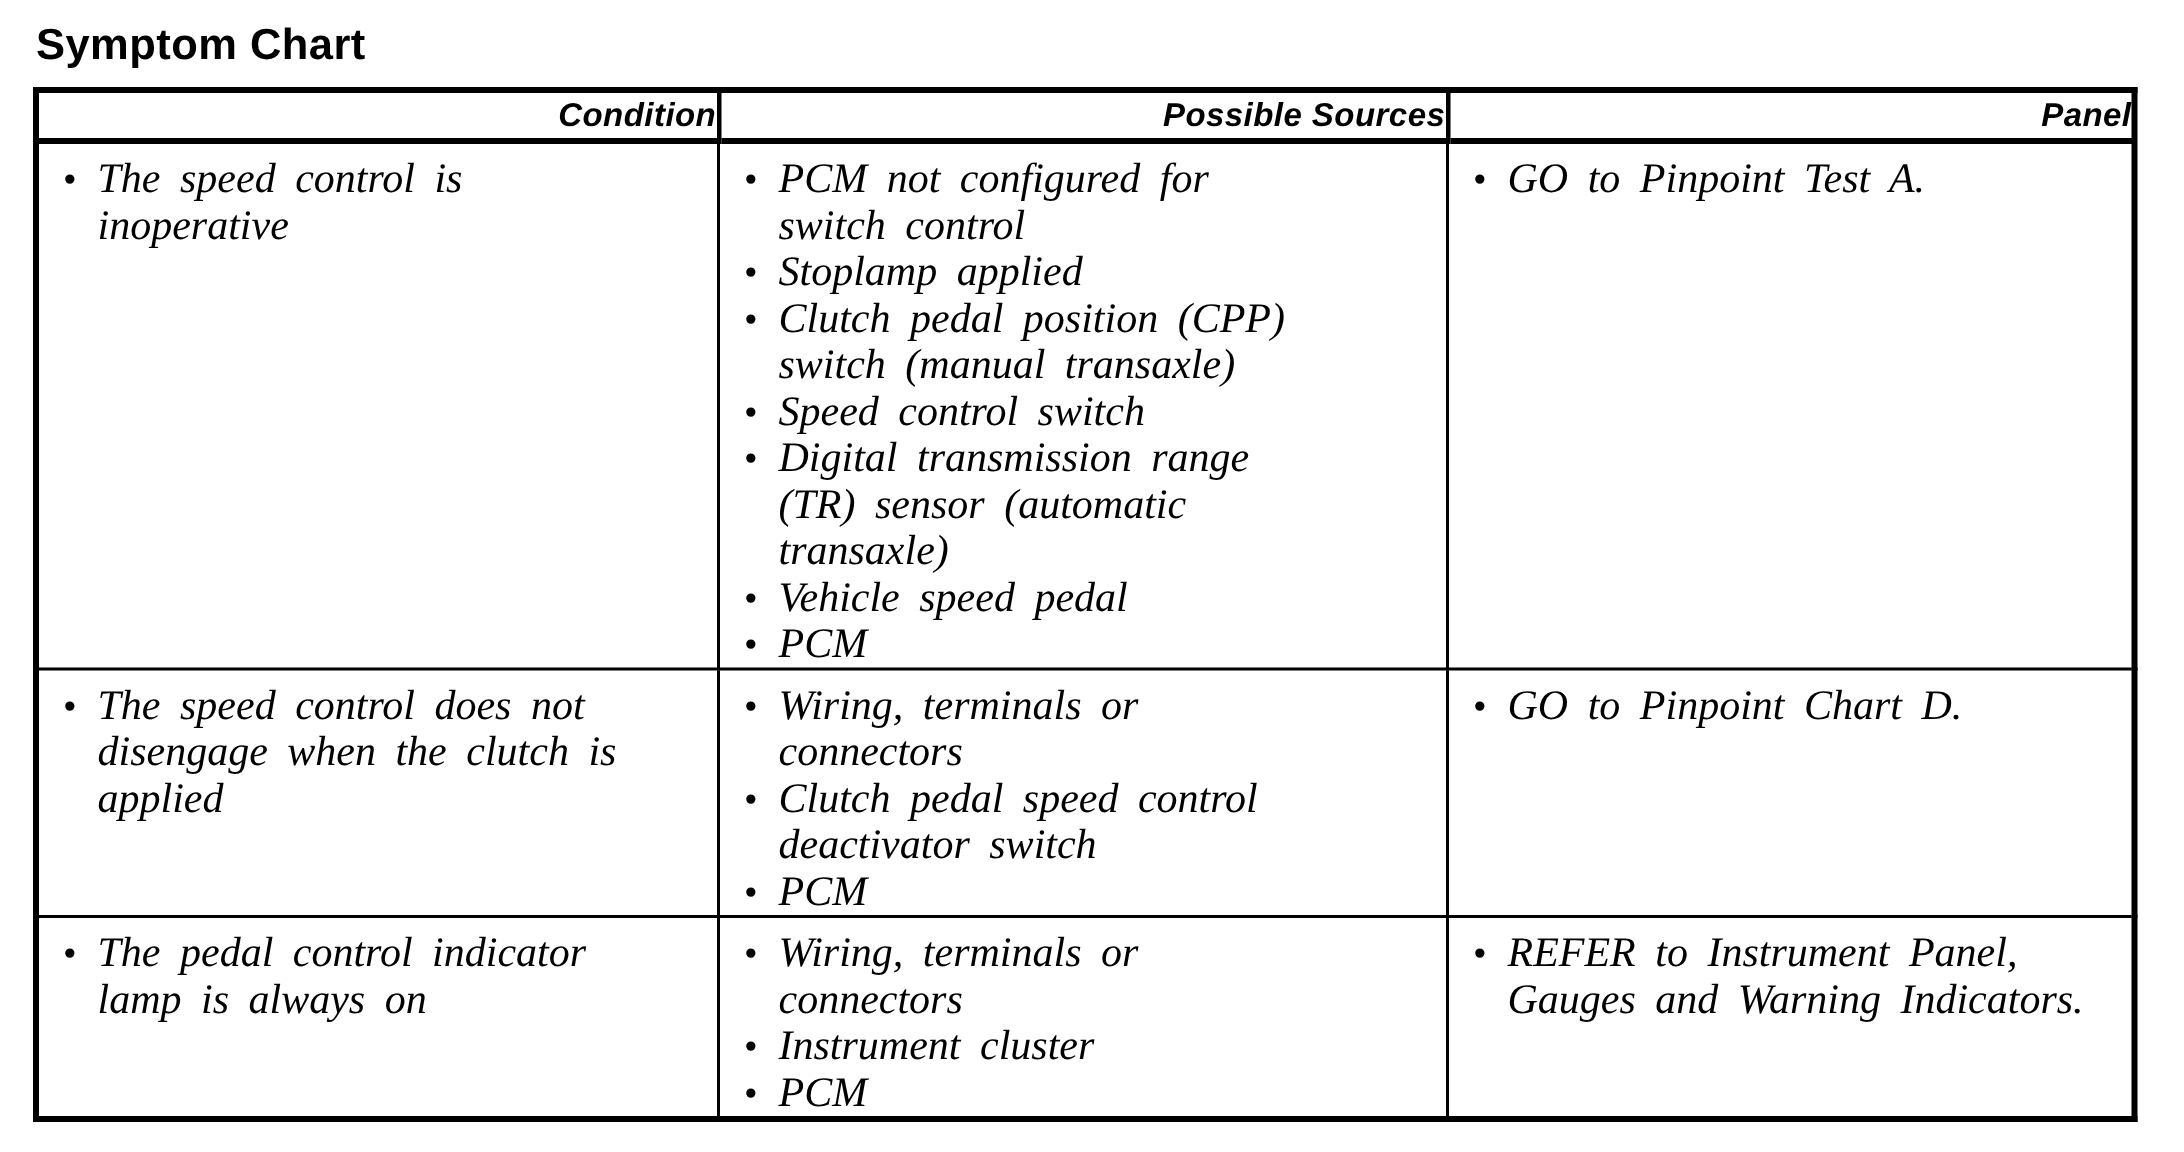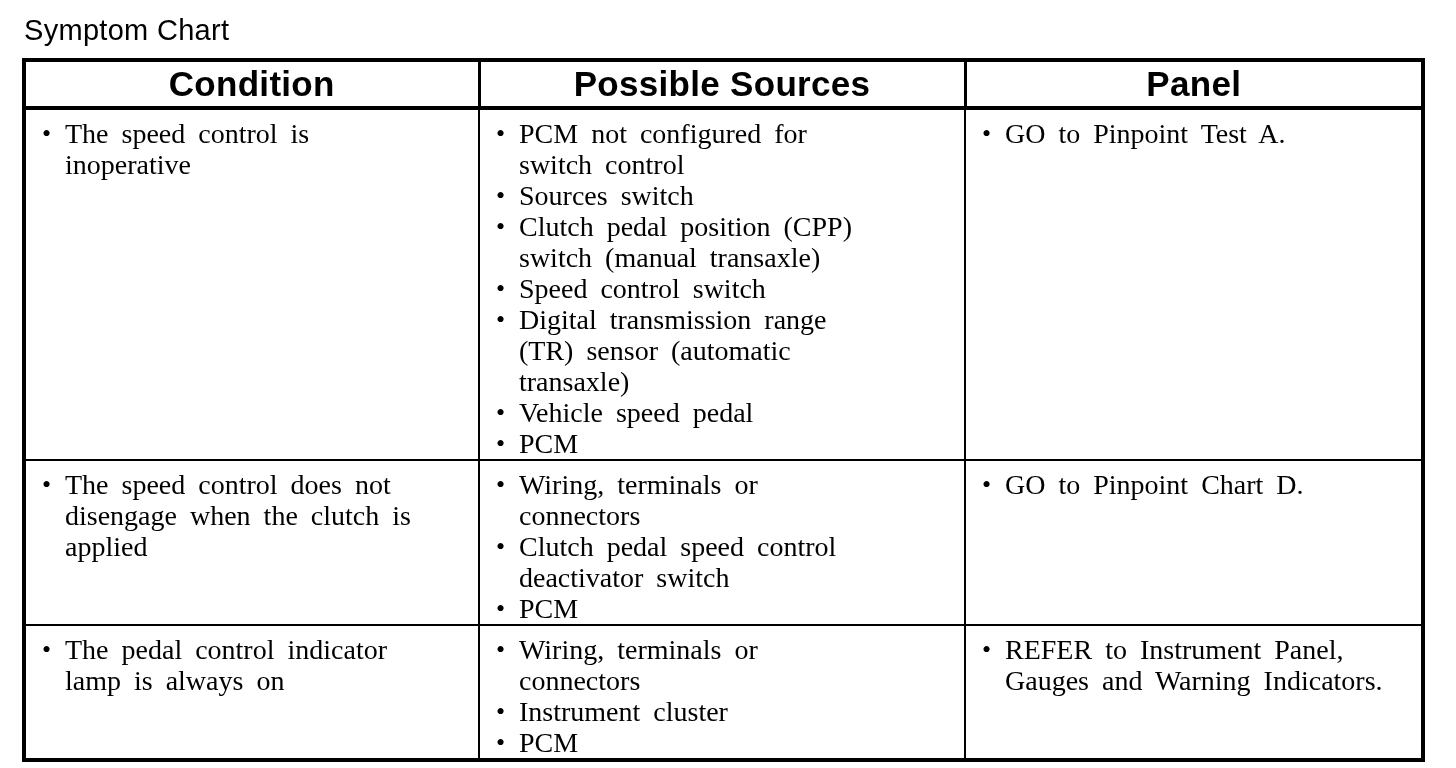--- a/index.html
+++ b/index.html
@@ -7,42 +7,43 @@
     margin: 0; padding: 0;
     width: 1456px; height: 768px;
     background: #ffffff;
     color: #000000;
     font-family: "Liberation Serif", serif;
   }
   .page { padding: 14px 0 0 22px; }
 
   .title {
     font-family: "Liberation Sans", sans-serif;
-    font-weight: normal;
+    font-weight: bold;
     font-size: 29px;
     letter-spacing: 0.3px;
     margin: 0 0 11px 2px;
   }
 
   table.chart {
     border-collapse: collapse;
     table-layout: fixed;
     width: 1399px;
     border: 4px solid #000;
   }
   th {
     font-family: "Liberation Sans", sans-serif;
     font-weight: bold;
-    font-size: 35px;
+    font-size: 22px;
     letter-spacing: 0.3px;
-    text-align: center;
+    text-align: right;
     height: 34px;
     padding: 2px 0;
     border: 3px solid #000;
     border-bottom: 4px solid #000;
+    font-style: italic;
   }
   td {
     border: 2px solid #000;
     vertical-align: top;
     padding: 8px 0 0 0;
   }
   
   td:nth-child(1) { padding-right: 30px; }
   td:nth-child(2) { padding-right: 78px; }
   td:nth-child(3) { padding-right: 12px; }
@@ -56,21 +57,21 @@
     font-size: 28px;
     line-height: 31px;
     word-spacing: 6px;
   }
   .bullet {
     flex: 0 0 39px;
     padding-left: 16px;
     font-size: 26px;
     line-height: 31px;
   }
-  .txt { flex: 1; }
+  .txt { flex: 1; font-style: italic; }
 </style>
 </head>
 <body>
 
 <div class="page">
   <h1 class="title">Symptom Chart</h1>
 
   <table class="chart">
     <colgroup>
       <col style="width:455px">
@@ -93,21 +94,21 @@
             <span class="txt">The speed control is inoperative</span>
           </div>
         </td>
         <td>
           <div class="li">
             <span class="bullet">•</span>
             <span class="txt">PCM not configured for switch control</span>
           </div>
           <div class="li">
             <span class="bullet">•</span>
-            <span class="txt">Sources switch</span>
+            <span class="txt">Stoplamp applied</span>
           </div>
           <div class="li">
             <span class="bullet">•</span>
             <span class="txt">Clutch pedal position (CPP) switch (manual transaxle)</span>
           </div>
           <div class="li">
             <span class="bullet">•</span>
             <span class="txt">Speed control switch</span>
           </div>
           <div class="li">

